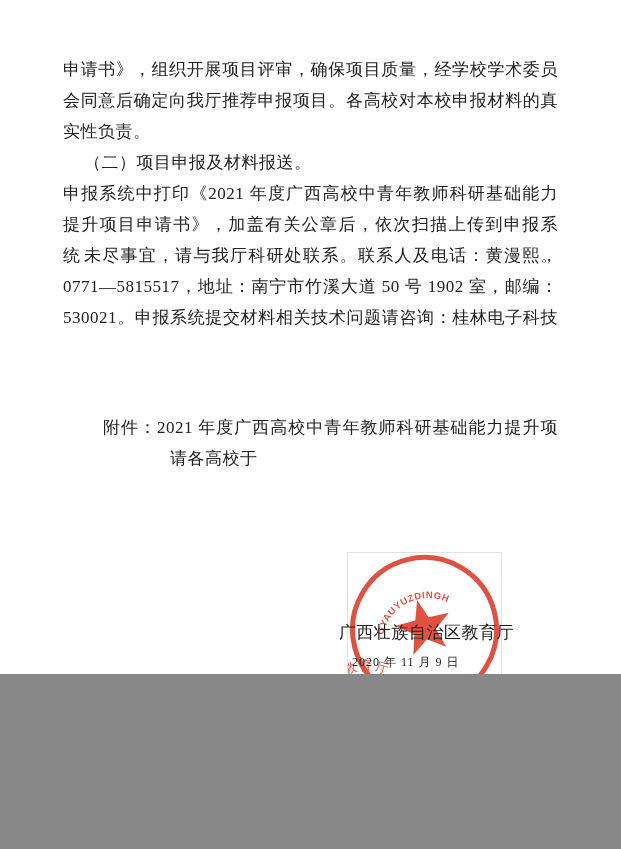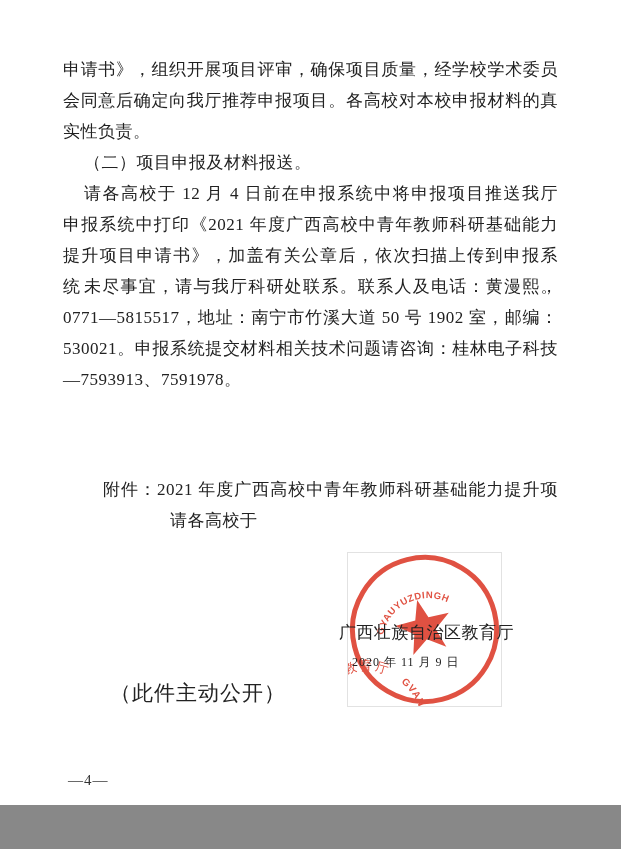--- a/index.html
+++ b/index.html
@@ -1,18 +1,18 @@
 <!DOCTYPE html>
 <html><head>
 <meta charset="utf-8">
 <style>
   html,body{margin:0;padding:0;background:#888;}
   .page{
     position:relative;
-    width:621px;height:805px;
+    width:621px;height:674px;
     margin:0 auto;
     background:#ffffff;
     font-family:"Liberation Serif","DejaVu Serif",serif;
     color:#222;
     overflow:hidden;
   }
   .body-text{
     position:absolute;
     left:63px;top:54px;
     width:495px;
@@ -54,27 +54,25 @@
 </head>
 <body>
 
 <div class="page">
 
   <div class="body-text">
     <div class="ln j">申请书》，组织开展项目评审，确保项目质量，经学校学术委员</div>
     <div class="ln j">会同意后确定向我厅推荐申报项目。各高校对本校申报材料的真</div>
     <div class="ln">实性负责。</div>
     <div class="ln ind">（二）项目申报及材料报送。</div>
-    <div class="ln j ind">请各高校于 12 月 4 日前在申报系统中将申报项目推送我厅</div>
     <div class="ln j">申报系统中打印《2021 年度广西高校中青年教师科研基础能力</div>
     <div class="ln j">提升项目申请书》，加盖有关公章后，依次扫描上传到申报系统。</div>
     <div class="ln j ind">未尽事宜，请与我厅科研处联系。联系人及电话：黄漫熙，</div>
     <div class="ln j">0771—5815517，地址：南宁市竹溪大道 50 号 1902 室，邮编：</div>
     <div class="ln j">530021。申报系统提交材料相关技术问题请咨询：桂林电子科技</div>
-    <div class="ln">—7593913、7591978。</div>
     <div class="spacer"></div>
     <div class="ln j ind-att">附件：2021 年度广西高校中青年教师科研基础能力提升项</div>
     <div class="ln ind-att2">请各高校于</div>
   </div>
 
   <div class="stamp">
     <svg width="153" height="153" viewBox="0 0 153 153">
       <defs>
         <path id="ringPath" d="M 36.2 116.8 A 57 57 0 1 1 36.15 116.75"></path>
         <path id="innerArc" d="M 34 74 A 46 46 0 0 1 119 74"></path>

